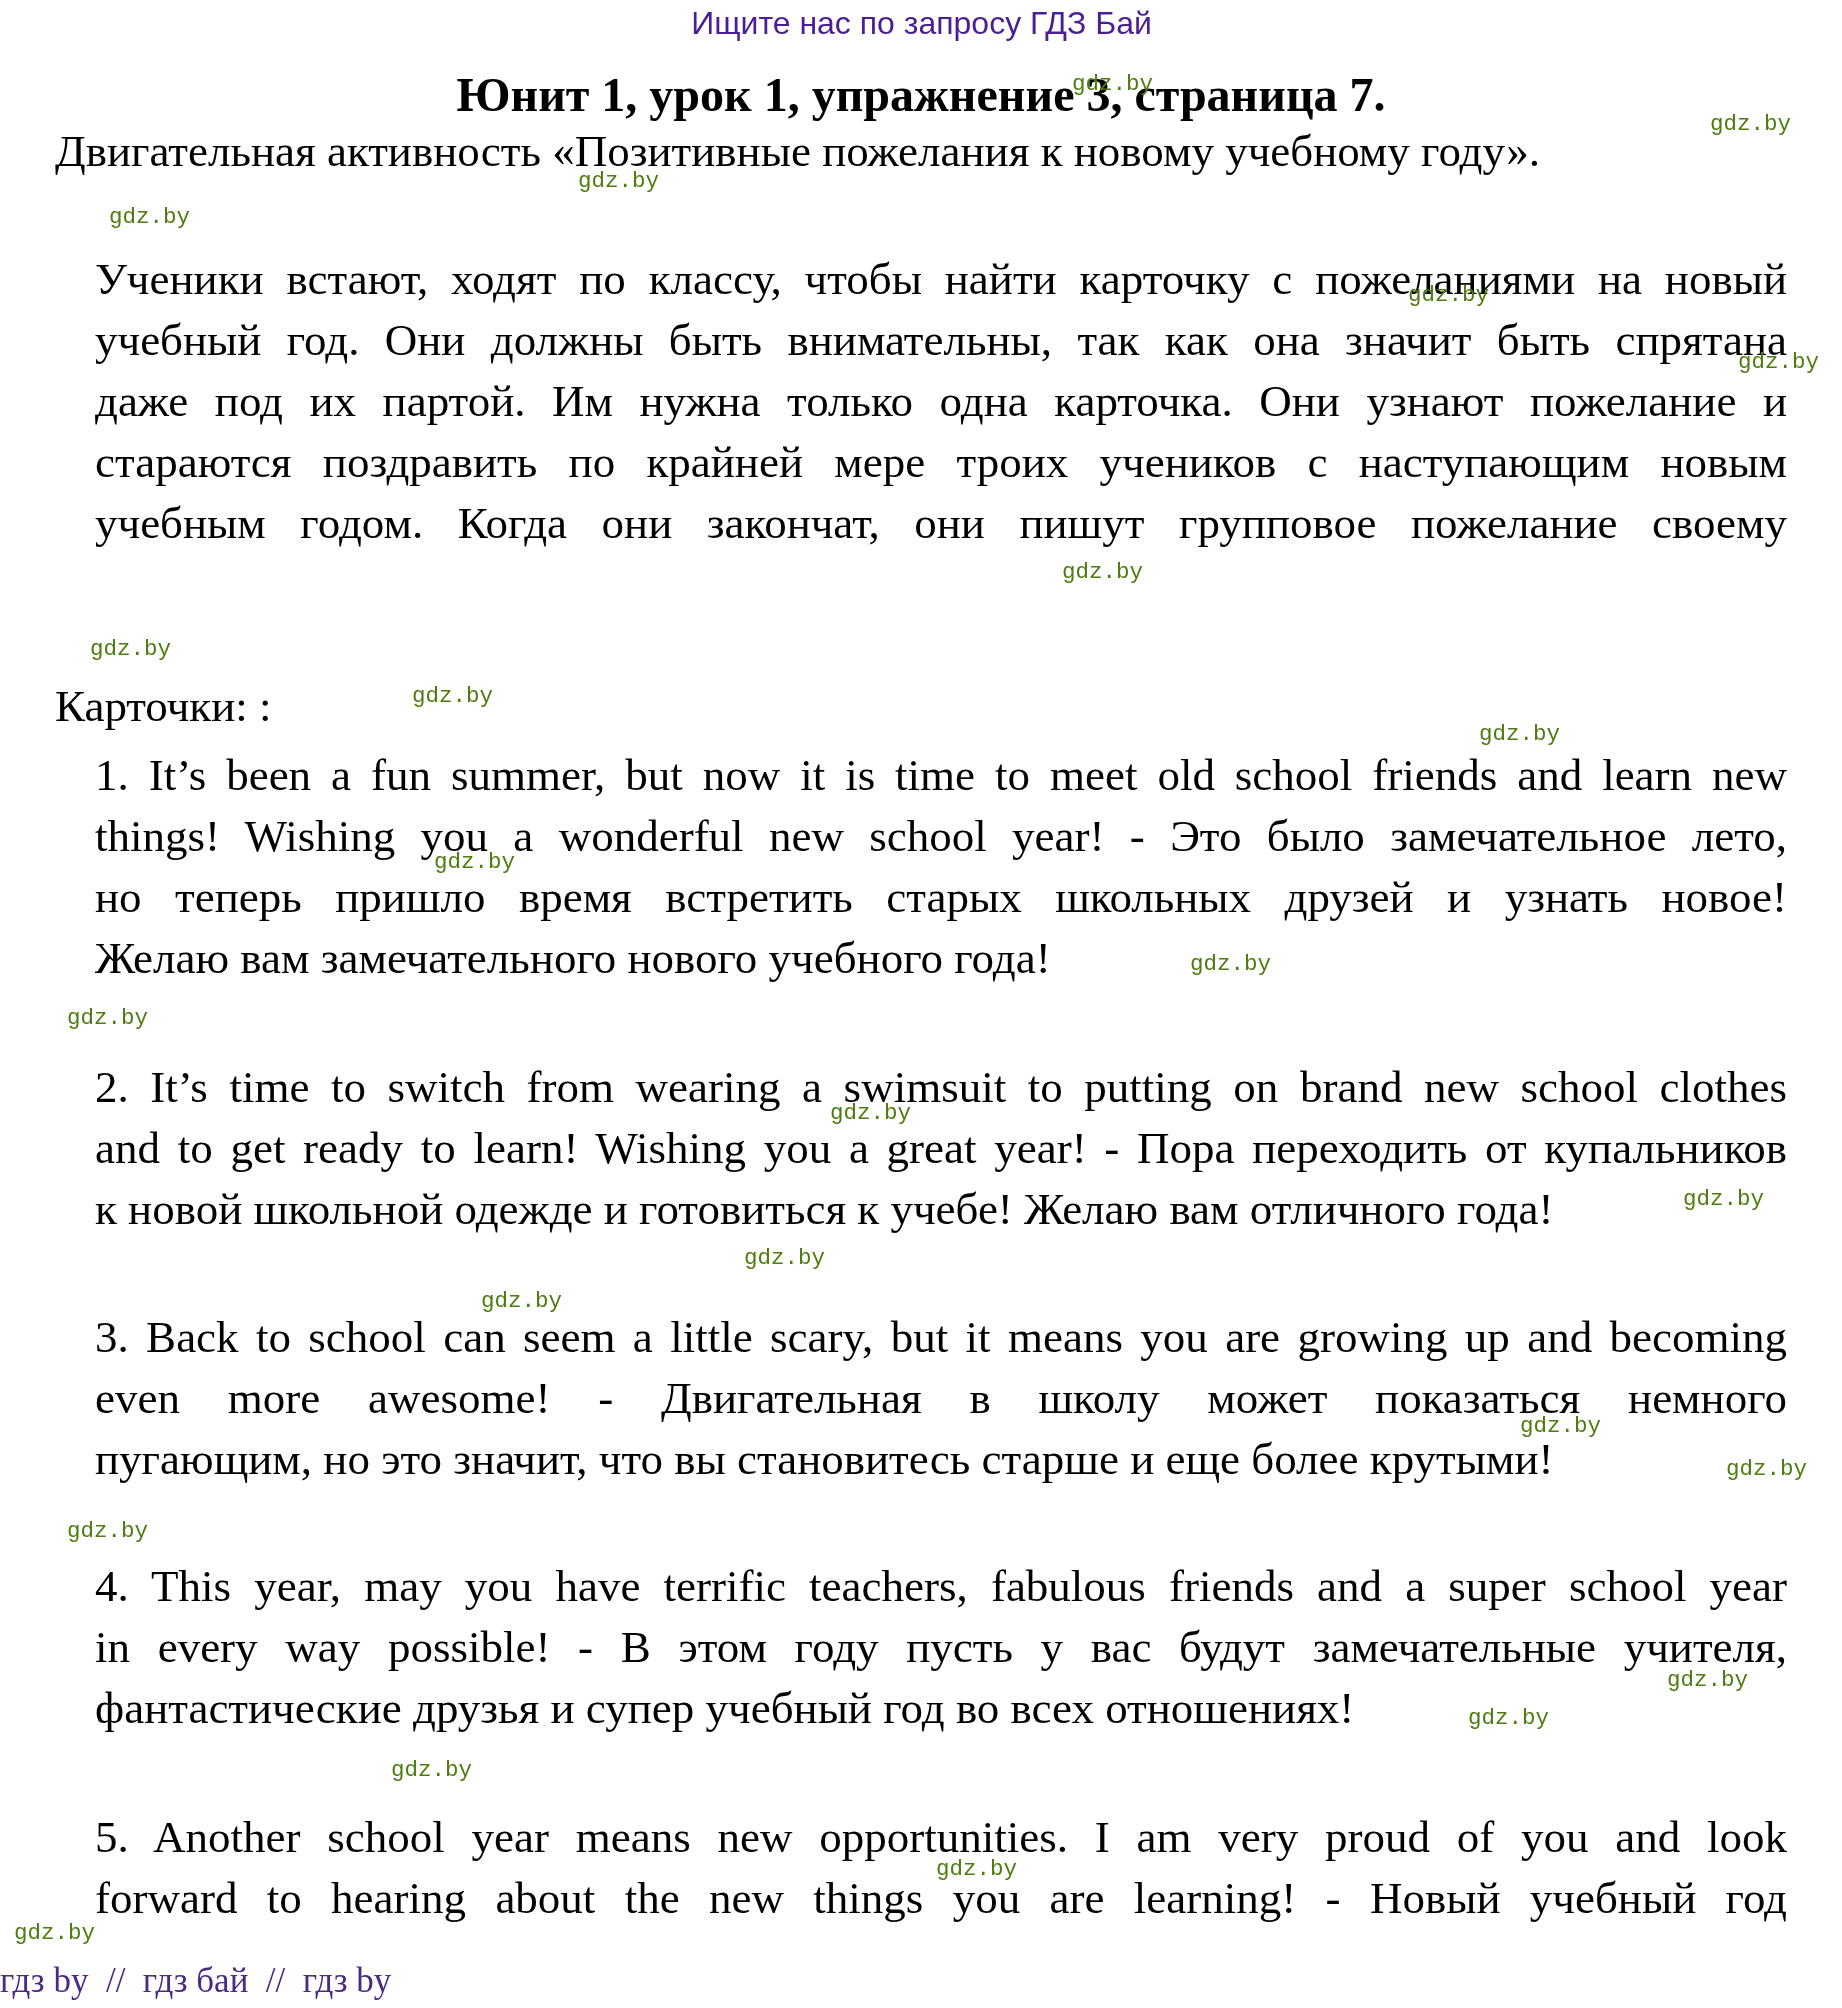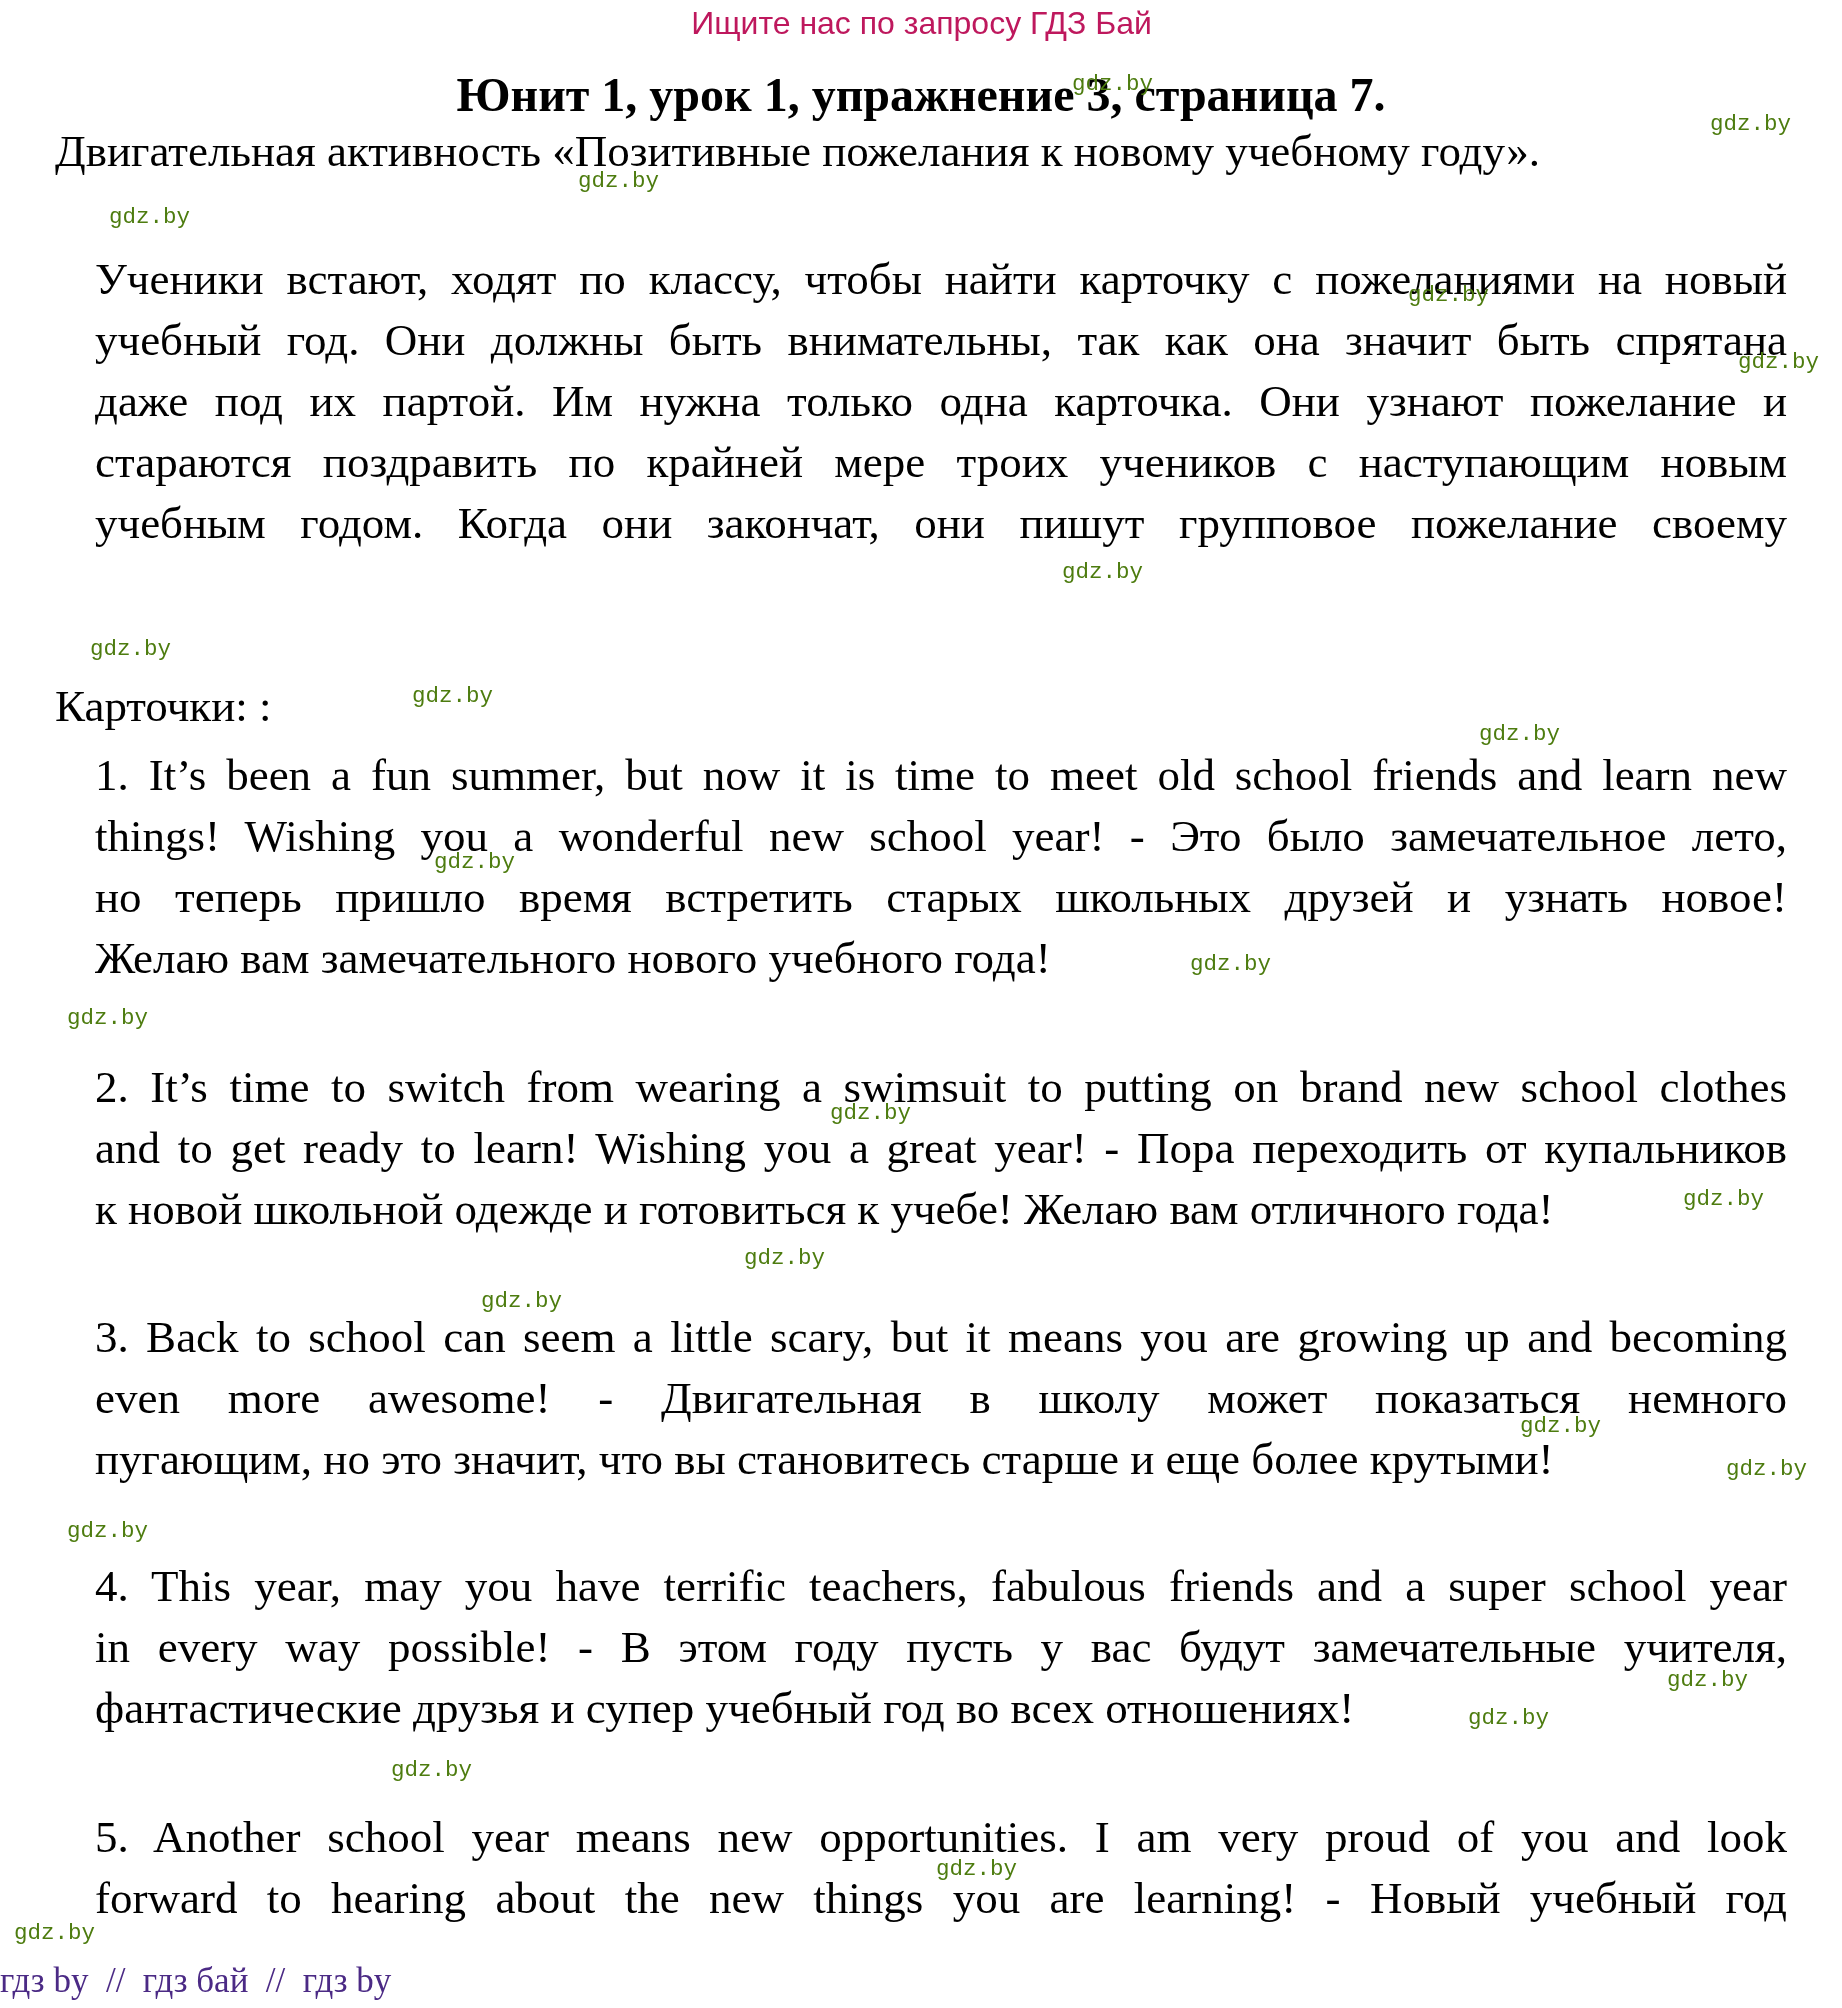--- a/index.html
+++ b/index.html
@@ -60,21 +60,21 @@
     font-size: 35px;
     color: #4b2a85;
     white-space: pre;
   }
 </style>
 </head>
 <body>
 
 <div class="page">
 
-  <div class="promo" style="color: #be185d;">Ищите нас по запросу ГДЗ Бай</div>
+  <div class="promo" style="color: #4c1d95;">Ищите нас по запросу ГДЗ Бай</div>
 
   <div class="block title" style="top: 64px;">Юнит 1, урок 1, упражнение 3, страница 7.</div>
 
   <div class="block" style="top: 121px;">Двигательная активность «Позитивные пожелания к новому учебному году».</div>
 
   <div class="block" style="top: 249px;">
       <div class="tline">Ученики встают, ходят по классу, чтобы найти карточку с пожеланиями на новый</div>
       <div class="tline">учебный год. Они должны быть внимательны, так как она значит быть спрятана</div>
       <div class="tline">даже под их партой. Им нужна только одна карточка. Они узнают пожелание и</div>
       <div class="tline">стараются поздравить по крайней мере троих учеников с наступающим новым</div>

